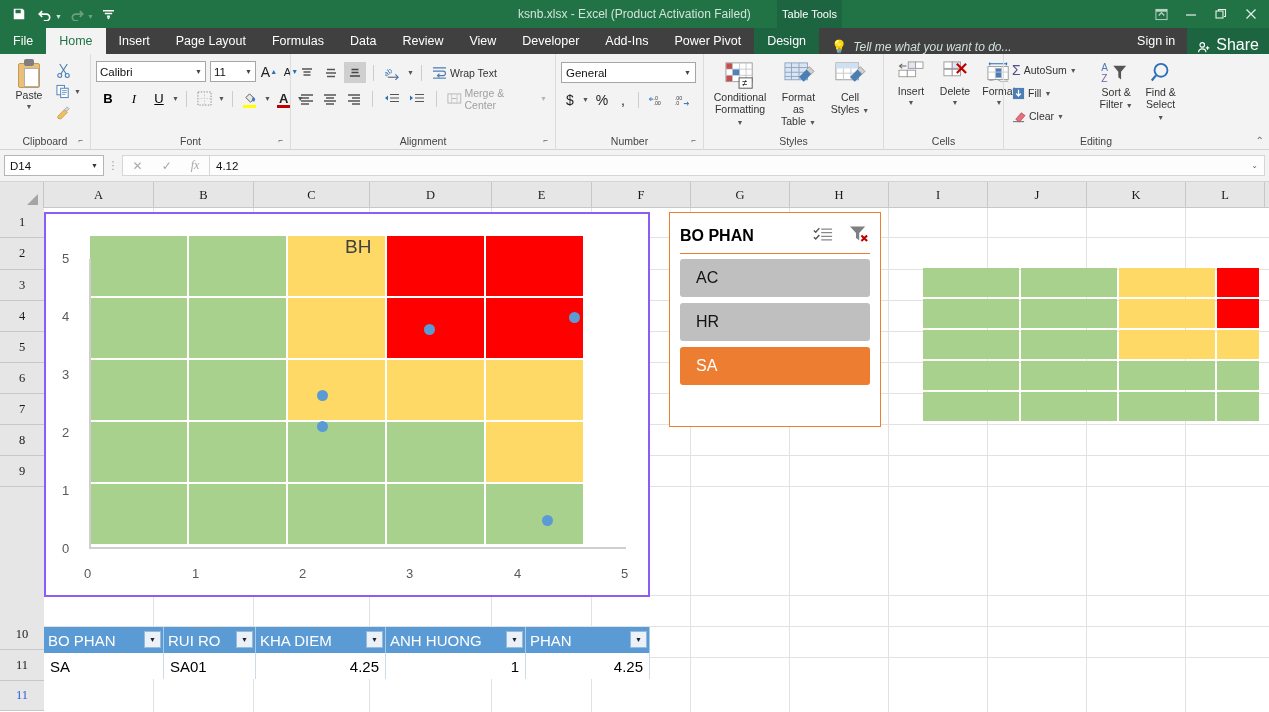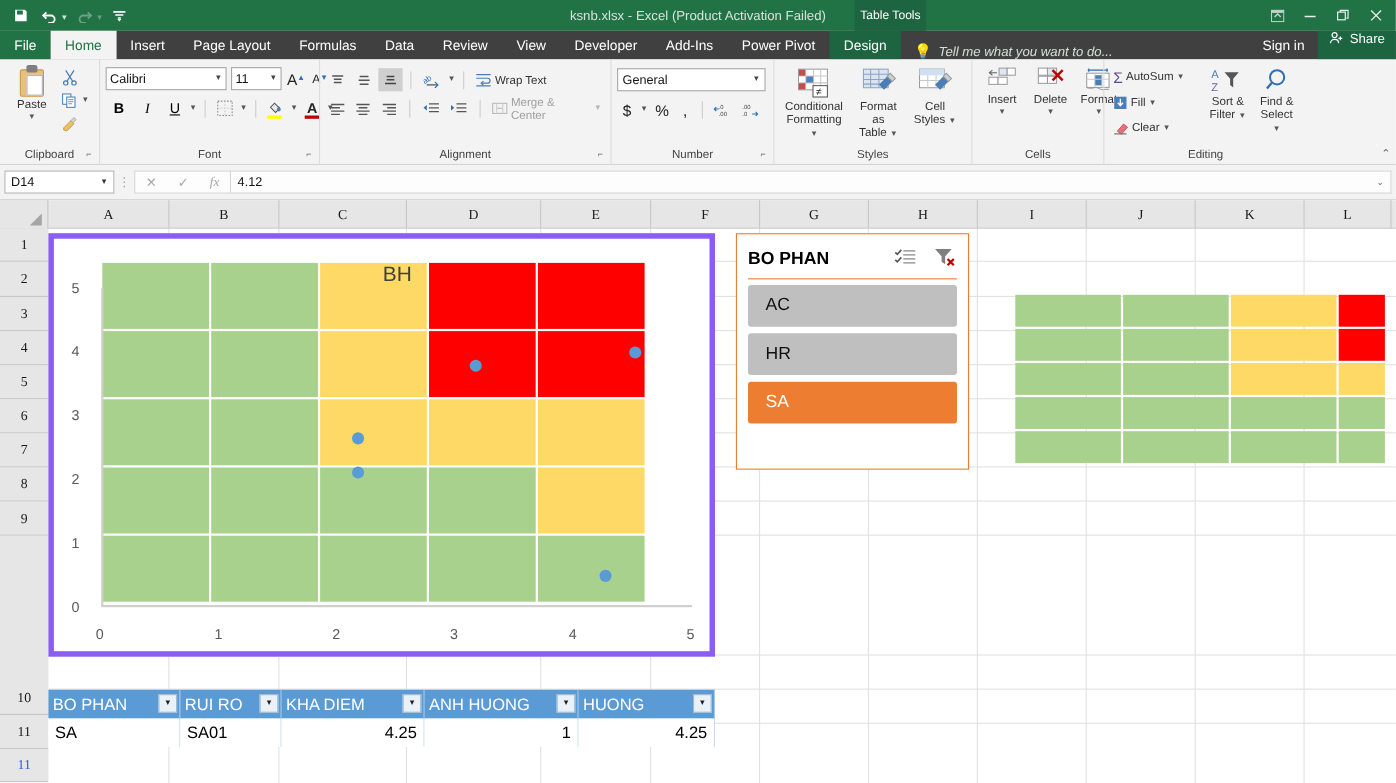--- a/index.html
+++ b/index.html
@@ -57,21 +57,21 @@
   .tellme{
     display:flex; align-items:center; gap:6px; margin-left:12px;
     font-size:12px; color:#cfe0d7; font-style:italic;
   }
   .tellme .bulb{ font-style:normal; color:#e8c84a; font-size:13px; }
   .right-auth{
     position:absolute; right:0; top:0; height:26px; display:flex; align-items:center;
   }
   .signin{ font-size:12.5px; color:#ffffff; padding:0 12px; }
   .sharebtn{
-    display:flex; align-items:flex-start; gap:5px; font-size:12px; color:#ffffff;
+    display:flex; align-items:flex-end; gap:5px; font-size:16px; color:#ffffff;
     padding:0 10px; height:26px; background:#1d6440;
   }
 
   
   .ribbon{
     height:96px; background:#f3f3f3; border-bottom:1px solid #d4d4d4;
     display:flex; position:relative;
   }
   .rgroup{ position:relative; height:96px; padding:3px 5px 0 5px; display:flex; flex-direction:column; }
   .rgroup + .rgroup{ border-left:1px solid #dcdcdc; }
@@ -170,21 +170,21 @@
     align-items:center; justify-content:center; font-size:12.5px;
     color:#1a1a1a; font-family:"Liberation Serif", serif; background:#e6e6e6;
   }
   .rhcell.sel{ color:#2a5fd6; }
   .cellarea{ position:absolute; left:44px; top:26px; right:0; bottom:0; background:#fff; }
   .vline{ position:absolute; top:0; bottom:0; width:1px; background:#e2e2e2; }
   .hline{ position:absolute; left:0; right:0; height:1px; background:#e2e2e2; }
 
   
   .chart{
-    position:absolute; background:#ffffff; border:5px solid #8b5cf6;
+    position:absolute; background:#ffffff; border:2px solid #8b5cf6;
   }
   .plot{ position:absolute; }
   .hmcell{ position:absolute; }
   .axis-lbl{
     position:absolute; font-size:13px; color:#595959;
     font-family:"Liberation Sans", sans-serif;
   }
   .axisline{ position:absolute; background:#d0cece; }
   .dot{
     position:absolute; width:11px; height:11px; border-radius:50%;
@@ -874,21 +874,21 @@
         </div>
         <div class="xt-hd" style="width:130px">
           <span>KHA DIEM</span>
           <span class="filter-btn">▼</span>
         </div>
         <div class="xt-hd" style="width:140px">
           <span>ANH HUONG</span>
           <span class="filter-btn">▼</span>
         </div>
         <div class="xt-hd" style="width:124px">
-          <span>HUONG</span>
+          <span>PHAN</span>
           <span class="filter-btn">▼</span>
         </div>
       </div>
       <div class="xt-row">
         <div class="xt-cell" style="width:120px">SA</div>
         <div class="xt-cell" style="width:92px">SA01</div>
         <div class="xt-cell num" style="width:130px">4.25</div>
         <div class="xt-cell num" style="width:140px">1</div>
         <div class="xt-cell num" style="width:124px">4.25</div>
       </div>

